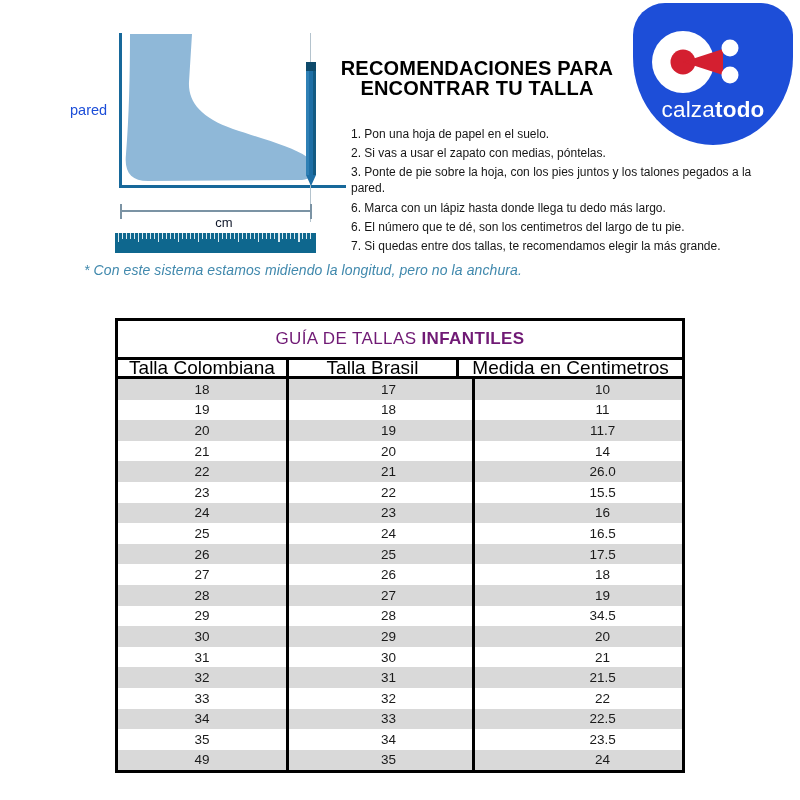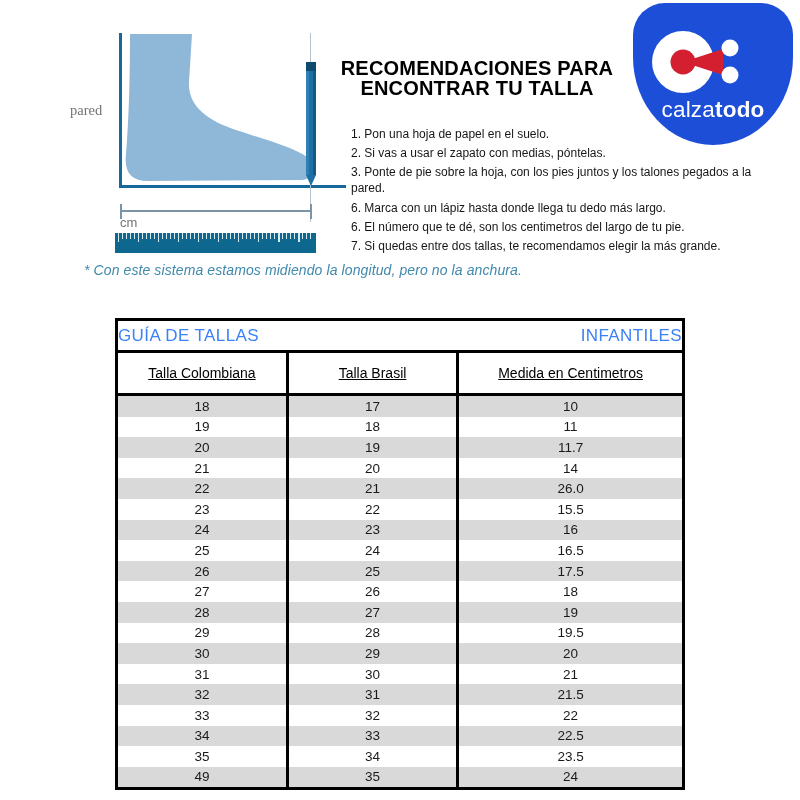--- a/index.html
+++ b/index.html
@@ -3,34 +3,34 @@
 <meta charset="utf-8">
 <style>
   * { margin:0; padding:0; box-sizing:border-box; }
   html,body { width:800px; height:800px; overflow:hidden; background:#fff;
               font-family:"Liberation Sans", sans-serif; }
   .page { position:relative; width:800px; height:800px; background:#fff; }
 
   
   .wall-line  { position:absolute; left:119px; top:33px;  width:3px;  height:155px; background:#17689a; }
   .floor-line { position:absolute; left:119px; top:185px; width:227px; height:3px;  background:#17689a; }
-  .wall-label { position:absolute; left:70px;  top:102px; font-size:14.5px; color:#737373;font-family:Liberation Serif, serif; }
+  .wall-label { position:absolute; left:70px;  top:102px; font-size:14.5px; color:#1d4ed8; }
   .foot-svg   { position:absolute; left:121px; top:34px;  width:200px; height:151px; }
   .pencil-guide { position:absolute; left:310px; top:33px; width:1px; height:189px; background:#b4c3cd; }
   .pencil-body  { position:absolute; left:306px; top:62px; width:10px; height:113px;
                   background:linear-gradient(90deg,#2f80b5 0 3px,#1e6fa6 3px 7px,#135a83 7px); }
   .pencil-cap   { position:absolute; left:306px; top:62px; width:10px; height:9px; background:#0e4a6b; }
   .pencil-tip   { position:absolute; left:306px; top:175px; width:0; height:0;
                   border-left:5px solid transparent; border-right:5px solid transparent;
                   border-top:11px solid #1e6fa6; }
   .measure-line { position:absolute; left:120px; top:210px; width:192px; height:2px; background:#7b93a4; }
   .measure-tick { position:absolute; top:204px; width:2px; height:15px; background:#7b93a4; }
   .tick-left  { left:120px; } .tick-right { left:310px; }
-  .cm-label   { position:absolute; left:120px; top:215px; width:192px; text-align:left;
-                font-size:13px; color:#737373; }
+  .cm-label   { position:absolute; left:128px; top:215px; width:192px; text-align:center;
+                font-size:13px; color:#0f172a; }
   .ruler { position:absolute; left:115px; top:233px; width:201px; height:20px; background:#0e678e; }
   .ruler::before { content:""; position:absolute; left:3px; right:2px; top:0; height:6px;
       background-image:repeating-linear-gradient(90deg,#d8e9f0 0 1.5px,transparent 1.5px 4px); }
   .ruler::after  { content:""; position:absolute; left:3px; right:2px; top:0; height:9px;
       background-image:repeating-linear-gradient(90deg,#d8e9f0 0 1.5px,transparent 1.5px 20px); }
   .diagram-note { position:absolute; left:84px; top:262px; font-size:14px; font-style:italic;
                   color:#4189ad; letter-spacing:0.1px; }
 
   
   .rec-title { position:absolute; left:337px; top:58px; width:280px; text-align:center;
@@ -42,26 +42,26 @@
   
   .logo-badge { position:absolute; left:633px; top:3px; width:160px; height:142px;
                 background:#1d4ed8; border-radius:32px 32px 80px 80px / 32px 32px 88px 88px; }
   .logo-mark  { position:absolute; left:8px; top:14px; width:120px; height:90px; }
   .logo-text  { position:absolute; left:0; top:94px; width:160px; text-align:center;
                 color:#fff; font-size:22.5px; letter-spacing:0.2px; }
   .logo-text .bold { font-weight:700; }
 
   
   .size-table { position:absolute; left:115px; top:318px; width:570px; border:3px solid #000; background:#fff; }
-  .t-title { height:32px; display:flex; align-items:center; justify-content:space-between;
-             font-size:17px; letter-spacing:0.4px; border-bottom:3px solid #000; color:#3b82f6; }
-  .t-title .bold { font-weight:400; margin-left:5px; }
+  .t-title { height:39px; display:flex; align-items:center; justify-content:center;
+             font-size:17px; letter-spacing:0.4px; border-bottom:3px solid #000; color:#701a75; }
+  .t-title .bold { font-weight:700; margin-left:5px; }
   .t-head { display:grid; grid-template-columns:30.3% 30.2% 39.5%; border-bottom:3px solid #000; }
-  .t-head .cell { font-size:14px; height:40px; display:flex; align-items:center; justify-content:center; color:#000;text-decoration:underline; }
-  .t-row  { display:grid; grid-template-columns:30.3% 30.2% 39.5%; }
+  .t-head .cell { font-size:19px; height:16px; display:flex; align-items:center; justify-content:center; color:#000; }
+  .t-row  { display:grid; grid-template-columns:30.3% 30.2% 39.5%;gap:16px; }
   .t-row:nth-child(odd) { background:#d9d9d9; }
   .t-row .cell { font-size:13.5px; height:20.6px; display:flex; align-items:center; justify-content:center; color:#1a1a1a; }
   .cell.v-border { border-right:3px solid #000; }
 </style>
 </head>
 <body>
 
 <div class="page">
 
   <div class="wall-line"></div>
@@ -173,21 +173,21 @@
           <div class="cell">18</div>
         </div>
         <div class="t-row">
           <div class="cell v-border">28</div>
           <div class="cell v-border">27</div>
           <div class="cell">19</div>
         </div>
         <div class="t-row">
           <div class="cell v-border">29</div>
           <div class="cell v-border">28</div>
-          <div class="cell">19.5</div>
+          <div class="cell">34.5</div>
         </div>
         <div class="t-row">
           <div class="cell v-border">30</div>
           <div class="cell v-border">29</div>
           <div class="cell">20</div>
         </div>
         <div class="t-row">
           <div class="cell v-border">31</div>
           <div class="cell v-border">30</div>
           <div class="cell">21</div>

